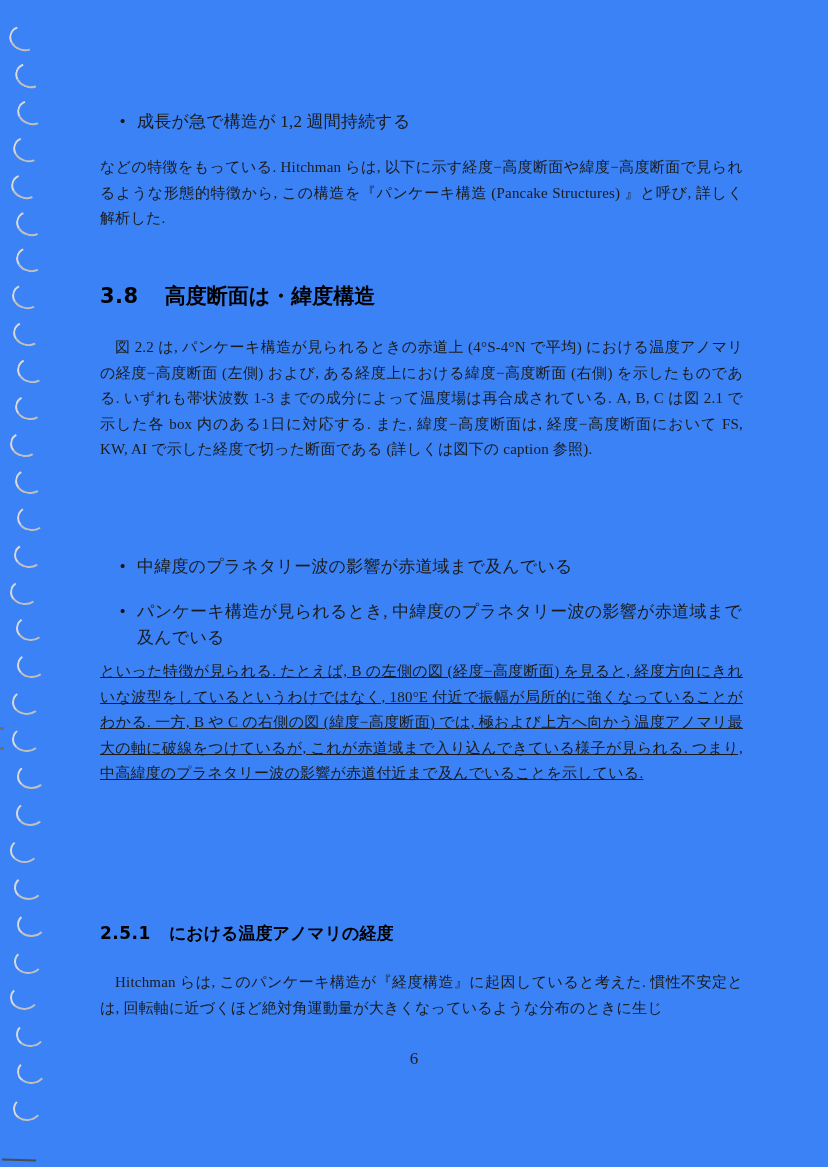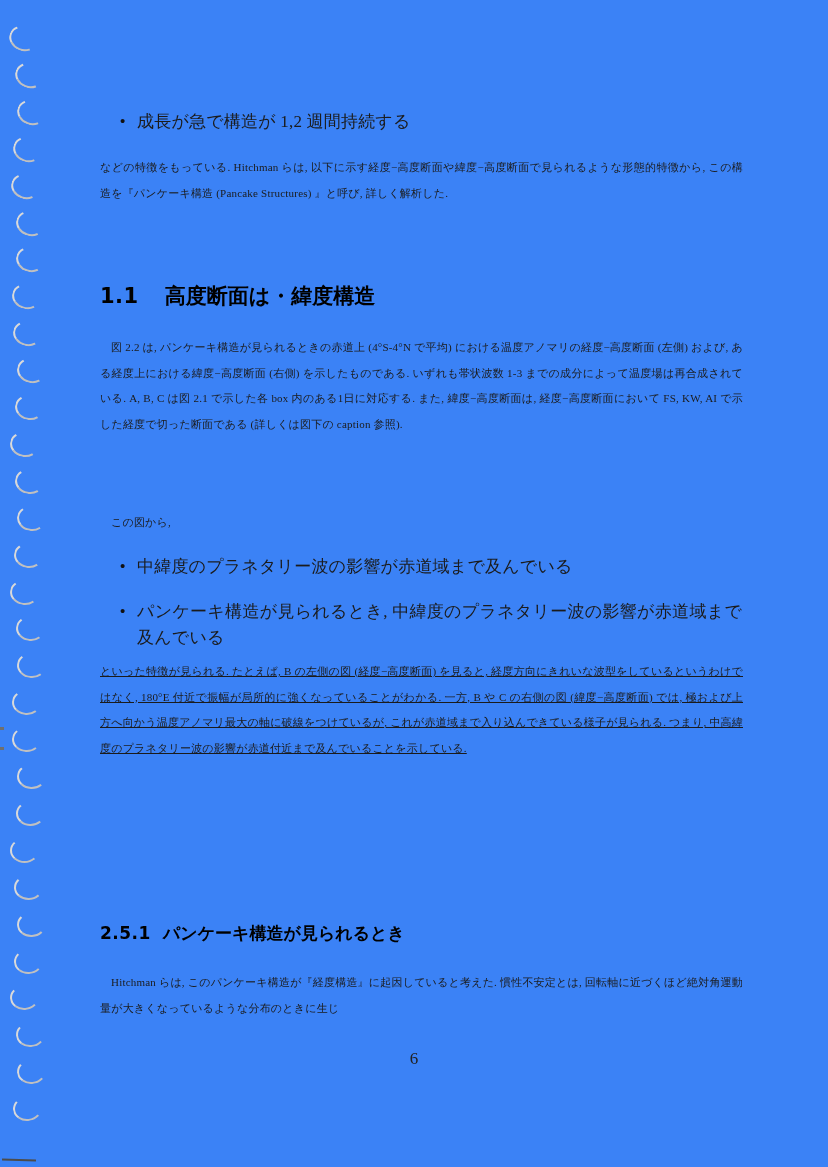--- a/index.html
+++ b/index.html
@@ -18,36 +18,36 @@
   .ring{
     position:absolute;width:25px;height:21px;border-radius:50%;
     border:2.5px solid transparent;
     border-bottom-color:#c0c0c0;
     border-left-color:#d9d9d9;
   }
 
   
   .blk{position:absolute;left:100px;width:643px;}
   p.body{
-    margin:0;font-size:11px;line-height:25.6px;
+    margin:0;font-size:15px;line-height:25.6px;
     text-align:justify;text-justify:inter-ideograph;
     letter-spacing:0.2px;
   }
   .indent{text-indent:1em;}
 
   .h-sec{
     margin:0;font-family:"DejaVu Sans","Liberation Sans",sans-serif;
     font-weight:bold;color:#000;font-size:21px;line-height:26px;
   }
   .h-sec .sec-num{margin-right:26px;letter-spacing:0.5px;}
   .h-sub{
     margin:0;font-family:"DejaVu Sans","Liberation Sans",sans-serif;
     font-weight:bold;color:#000;font-size:17px;line-height:22px;
   }
-  .h-sub .sec-num{margin-right:12px;letter-spacing:0.5px;}
+  .h-sub .sec-num{margin-right:18px;letter-spacing:0.5px;}
 
   
   .li{
     position:absolute;left:120px;width:622px;
     font-size:17px;line-height:25.6px;text-align:justify;
     padding-left:17px;box-sizing:border-box;letter-spacing:0.2px;
   }
   .li .li-marker{
     position:absolute;left:0;top:0;width:14px;
     font-size:15px;line-height:25.6px;color:#111;
@@ -105,49 +105,46 @@
     <span class="li-marker"></span>
     <span>成長が急で構造が 1,2 週間持続する</span>
   </div>
 
   <div class="blk" style="top:155px;">
     <p class="body">などの特徴をもっている. Hitchman らは, 以下に示す経度−高度断面や緯度−高度断面で見られるような形態的特徴から, この構造を『パンケーキ構造 (Pancake Structures) 』と呼び, 詳しく解析した.</p>
   </div>
 
   <div class="blk" style="top:283px;">
     <h2 class="h-sec">
-      <span class="sec-num">1.1</span><span>高度断面は・緯度構造</span>
+      <span class="sec-num">3.8</span><span>高度断面は・緯度構造</span>
     </h2>
   </div>
 
   <div class="blk" style="top:335px;">
     <p class="body indent">図 2.2 は, パンケーキ構造が見られるときの赤道上 (4°S-4°N で平均) における温度アノマリの経度−高度断面 (左側) および, ある経度上における緯度−高度断面 (右側) を示したものである. いずれも帯状波数 1-3 までの成分によって温度場は再合成されている. A, B, C は図 2.1 で示した各 box 内のある1日に対応する. また, 緯度−高度断面は, 経度−高度断面において FS, KW, AI で示した経度で切った断面である (詳しくは図下の caption 参照).</p>
   </div>
 
-  <div class="blk" style="top:510px;">
-    <p class="body indent">この図から,</p>
-  </div>
 
   <div class="li" style="top:554px;">
     <span class="li-marker"></span>
     <span>中緯度のプラネタリー波の影響が赤道域まで及んでいる</span>
   </div>
   <div class="li" style="top:599px;">
     <span class="li-marker"></span>
     <span>パンケーキ構造が見られるとき, 中緯度のプラネタリー波の影響が赤道域まで及んでいる</span>
   </div>
 
   <div class="blk" style="top:659px;text-decoration:underline;">
     <p class="body">といった特徴が見られる. たとえば, B の左側の図 (経度−高度断面) を見ると, 経度方向にきれいな波型をしているというわけではなく, 180°E 付近で振幅が局所的に強くなっていることがわかる. 一方, B や C の右側の図 (緯度−高度断面) では, 極および上方へ向かう温度アノマリ最大の軸に破線をつけているが, これが赤道域まで入り込んできている様子が見られる. つまり, 中高緯度のプラネタリー波の影響が赤道付近まで及んでいることを示している.</p>
   </div>
 
 
   <div class="blk" style="top:922px;">
     <h3 class="h-sub">
-      <span class="sec-num">2.5.1</span><span>パンケーキ構造が見られるとき</span>
+      <span class="sec-num">2.5.1</span><span>における温度アノマリの経度</span>
     </h3>
   </div>
 
   <div class="blk" style="top:970px;">
     <p class="body indent">Hitchman らは, このパンケーキ構造が『経度構造』に起因していると考えた. 慣性不安定とは, 回転軸に近づくほど絶対角運動量が大きくなっているような分布のときに生じ</p>
   </div>
 
   <div class="page-num" style="top:1046px;">6</div>
 
   <div class="edge-tick" style="top:727px;"></div>

